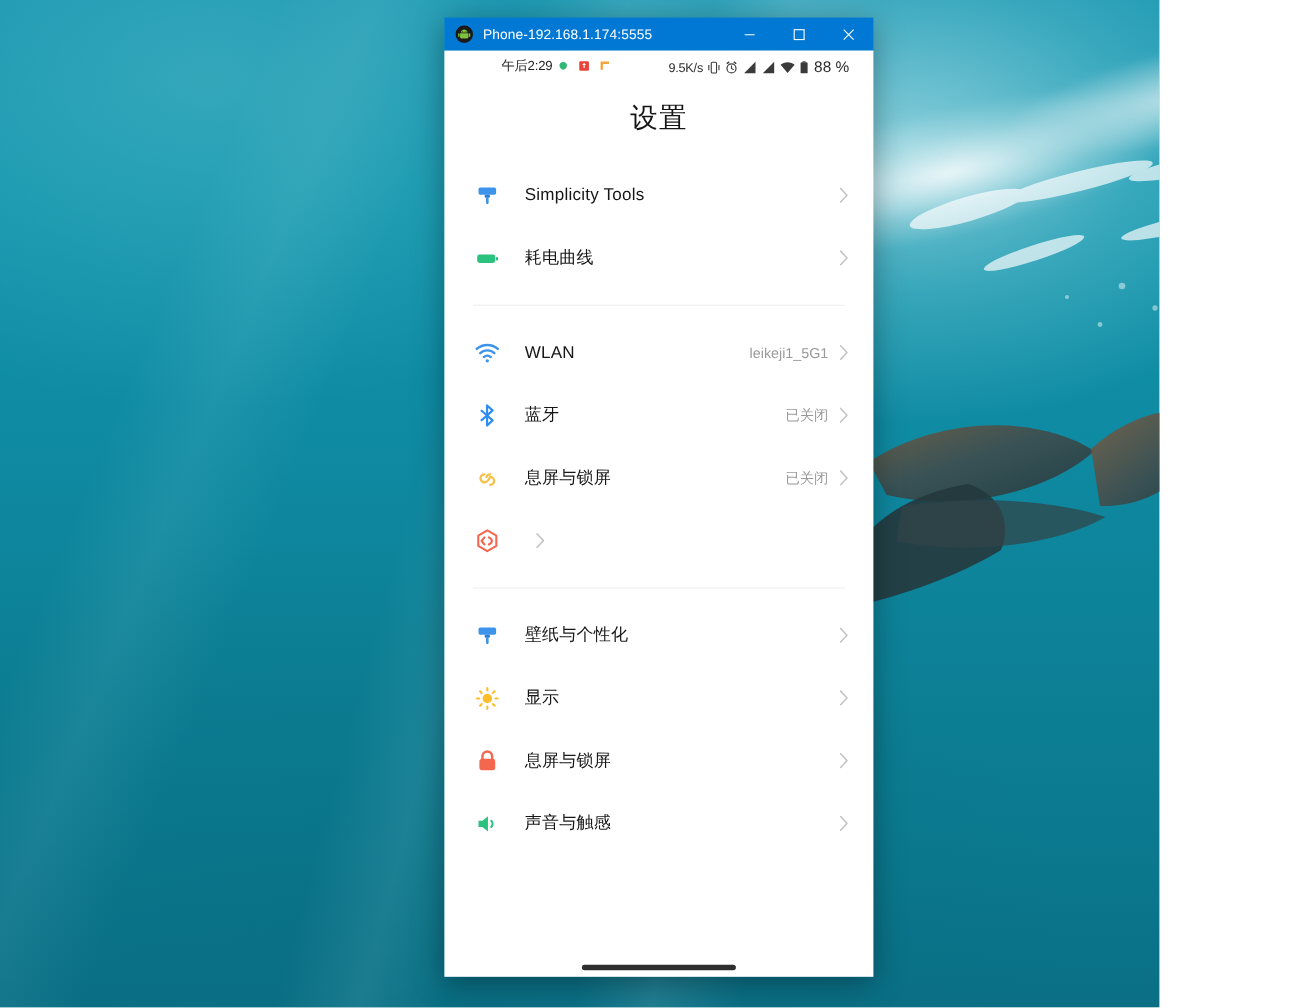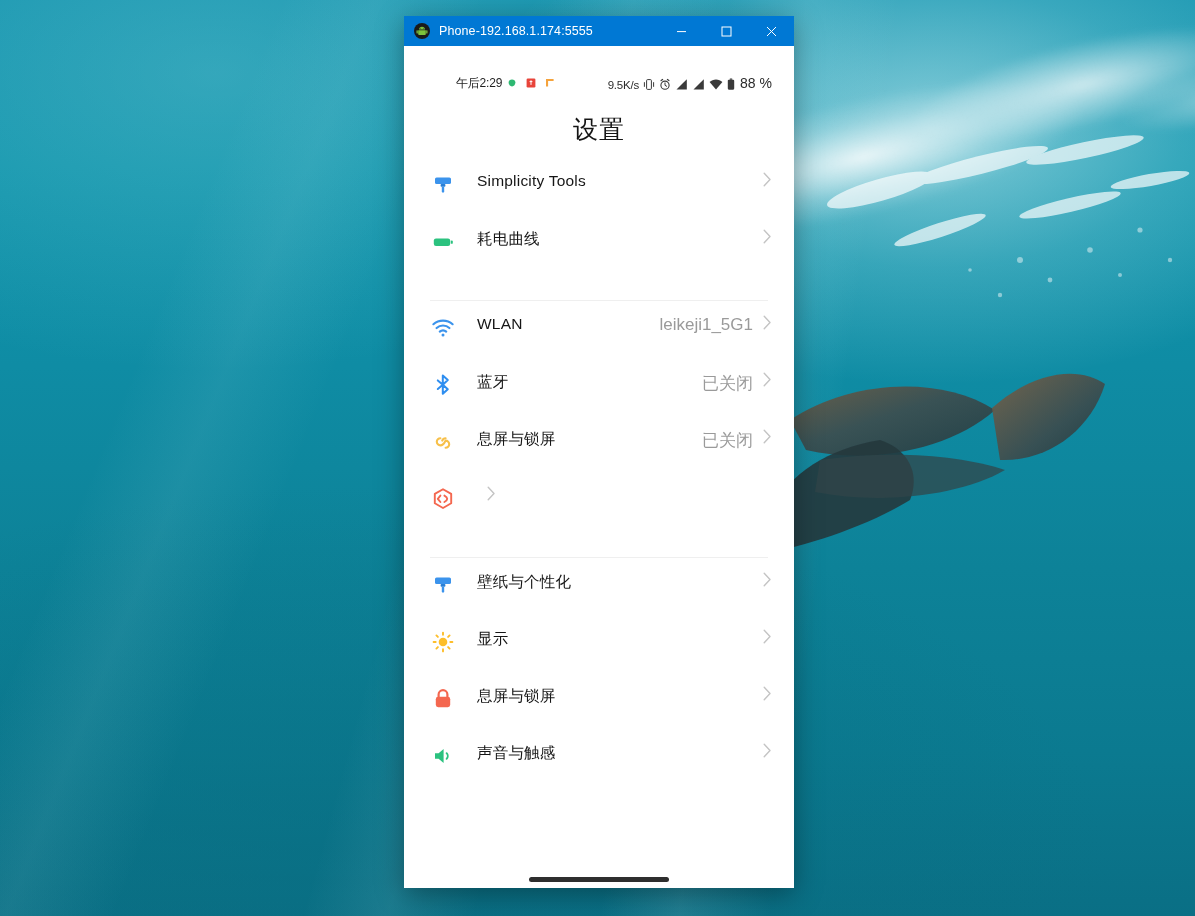--- a/index.html
+++ b/index.html
@@ -7,21 +7,21 @@
   html, body {
     width: 1195px;
     height: 916px;
     overflow: hidden;
     font-family: "Liberation Sans", "DejaVu Sans", sans-serif;
   }
 
   
   #desktop {
     position: relative;
-    width: 1195px;
+    width: 1054px;
     height: 916px;
     background:
       
       linear-gradient(105deg, rgba(255,255,255,0.00) 38%, rgba(190,235,240,0.10) 44%, rgba(255,255,255,0.00) 50%),
       linear-gradient(98deg,  rgba(255,255,255,0.00) 55%, rgba(200,240,245,0.12) 61%, rgba(255,255,255,0.00) 68%),
       linear-gradient(112deg, rgba(255,255,255,0.00) 18%, rgba(180,230,235,0.09) 24%, rgba(255,255,255,0.00) 31%),
       radial-gradient(ellipse 55% 40% at 78% 14%, rgba(230,252,255,0.55) 0%, rgba(200,245,250,0.22) 38%, rgba(255,255,255,0) 70%),
       radial-gradient(ellipse 70% 50% at 18% 8%, rgba(120,205,215,0.35) 0%, rgba(255,255,255,0) 65%),
       radial-gradient(ellipse 90% 60% at 30% 95%, rgba(9,110,130,0.55) 0%, rgba(255,255,255,0) 70%),
       linear-gradient(180deg, #1192ad 0%, #0e93ab 18%, #0f8ca4 40%, #0d8298 62%, #0b7a90 82%, #0a6f85 100%);
@@ -96,21 +96,20 @@
   }
 
   
   .statusbar {
     height: 28px;
     display: flex;
     align-items: center;
     padding: 0 22px 0 52px;
     font-size: 11.5px;
     color: #2b2b2b;
-    margin-top: 23px;
   }
   .sb-left { display: flex; align-items: center; gap: 5px; }
   .sb-time { font-size: 12px; color: #1f1f1f; letter-spacing: -0.2px; }
   .sb-right {
     margin-left: auto;
     display: flex;
     align-items: flex-end;
     gap: 4px;
   }
   .sb-speed { font-size: 11.5px; color: #2b2b2b; letter-spacing: -0.2px; }
@@ -131,21 +130,21 @@
   
   .list { padding: 0 0 0 0; }
   .group { }
   .divider {
     height: 1px;
     margin: 14px 26px 14px 26px;
     background: #efefef;
   }
   .row {
     display: flex;
-    align-items: flex-start;
+    align-items: center;
     height: 57px;
     padding: 0 22px 0 26px;
   }
   .row-ico {
     width: 26px;
     height: 26px;
     flex: none;
     display: flex;
     align-items: center;
     justify-content: center;
@@ -153,21 +152,21 @@
   }
   .row-ico svg { display: block; }
   .row-label {
     font-size: 15.5px;
     color: #161616;
     letter-spacing: 0.2px;
     flex: 1;
     white-space: nowrap;
   }
   .row-value {
-    font-size: 17px;
+    font-size: 13px;
     color: #9a9a9a;
     margin-right: 10px;
     white-space: nowrap;
   }
   .chev { flex: none; display: block; }
 
   
   .home-indicator {
     position: absolute;
     left: 50%;

